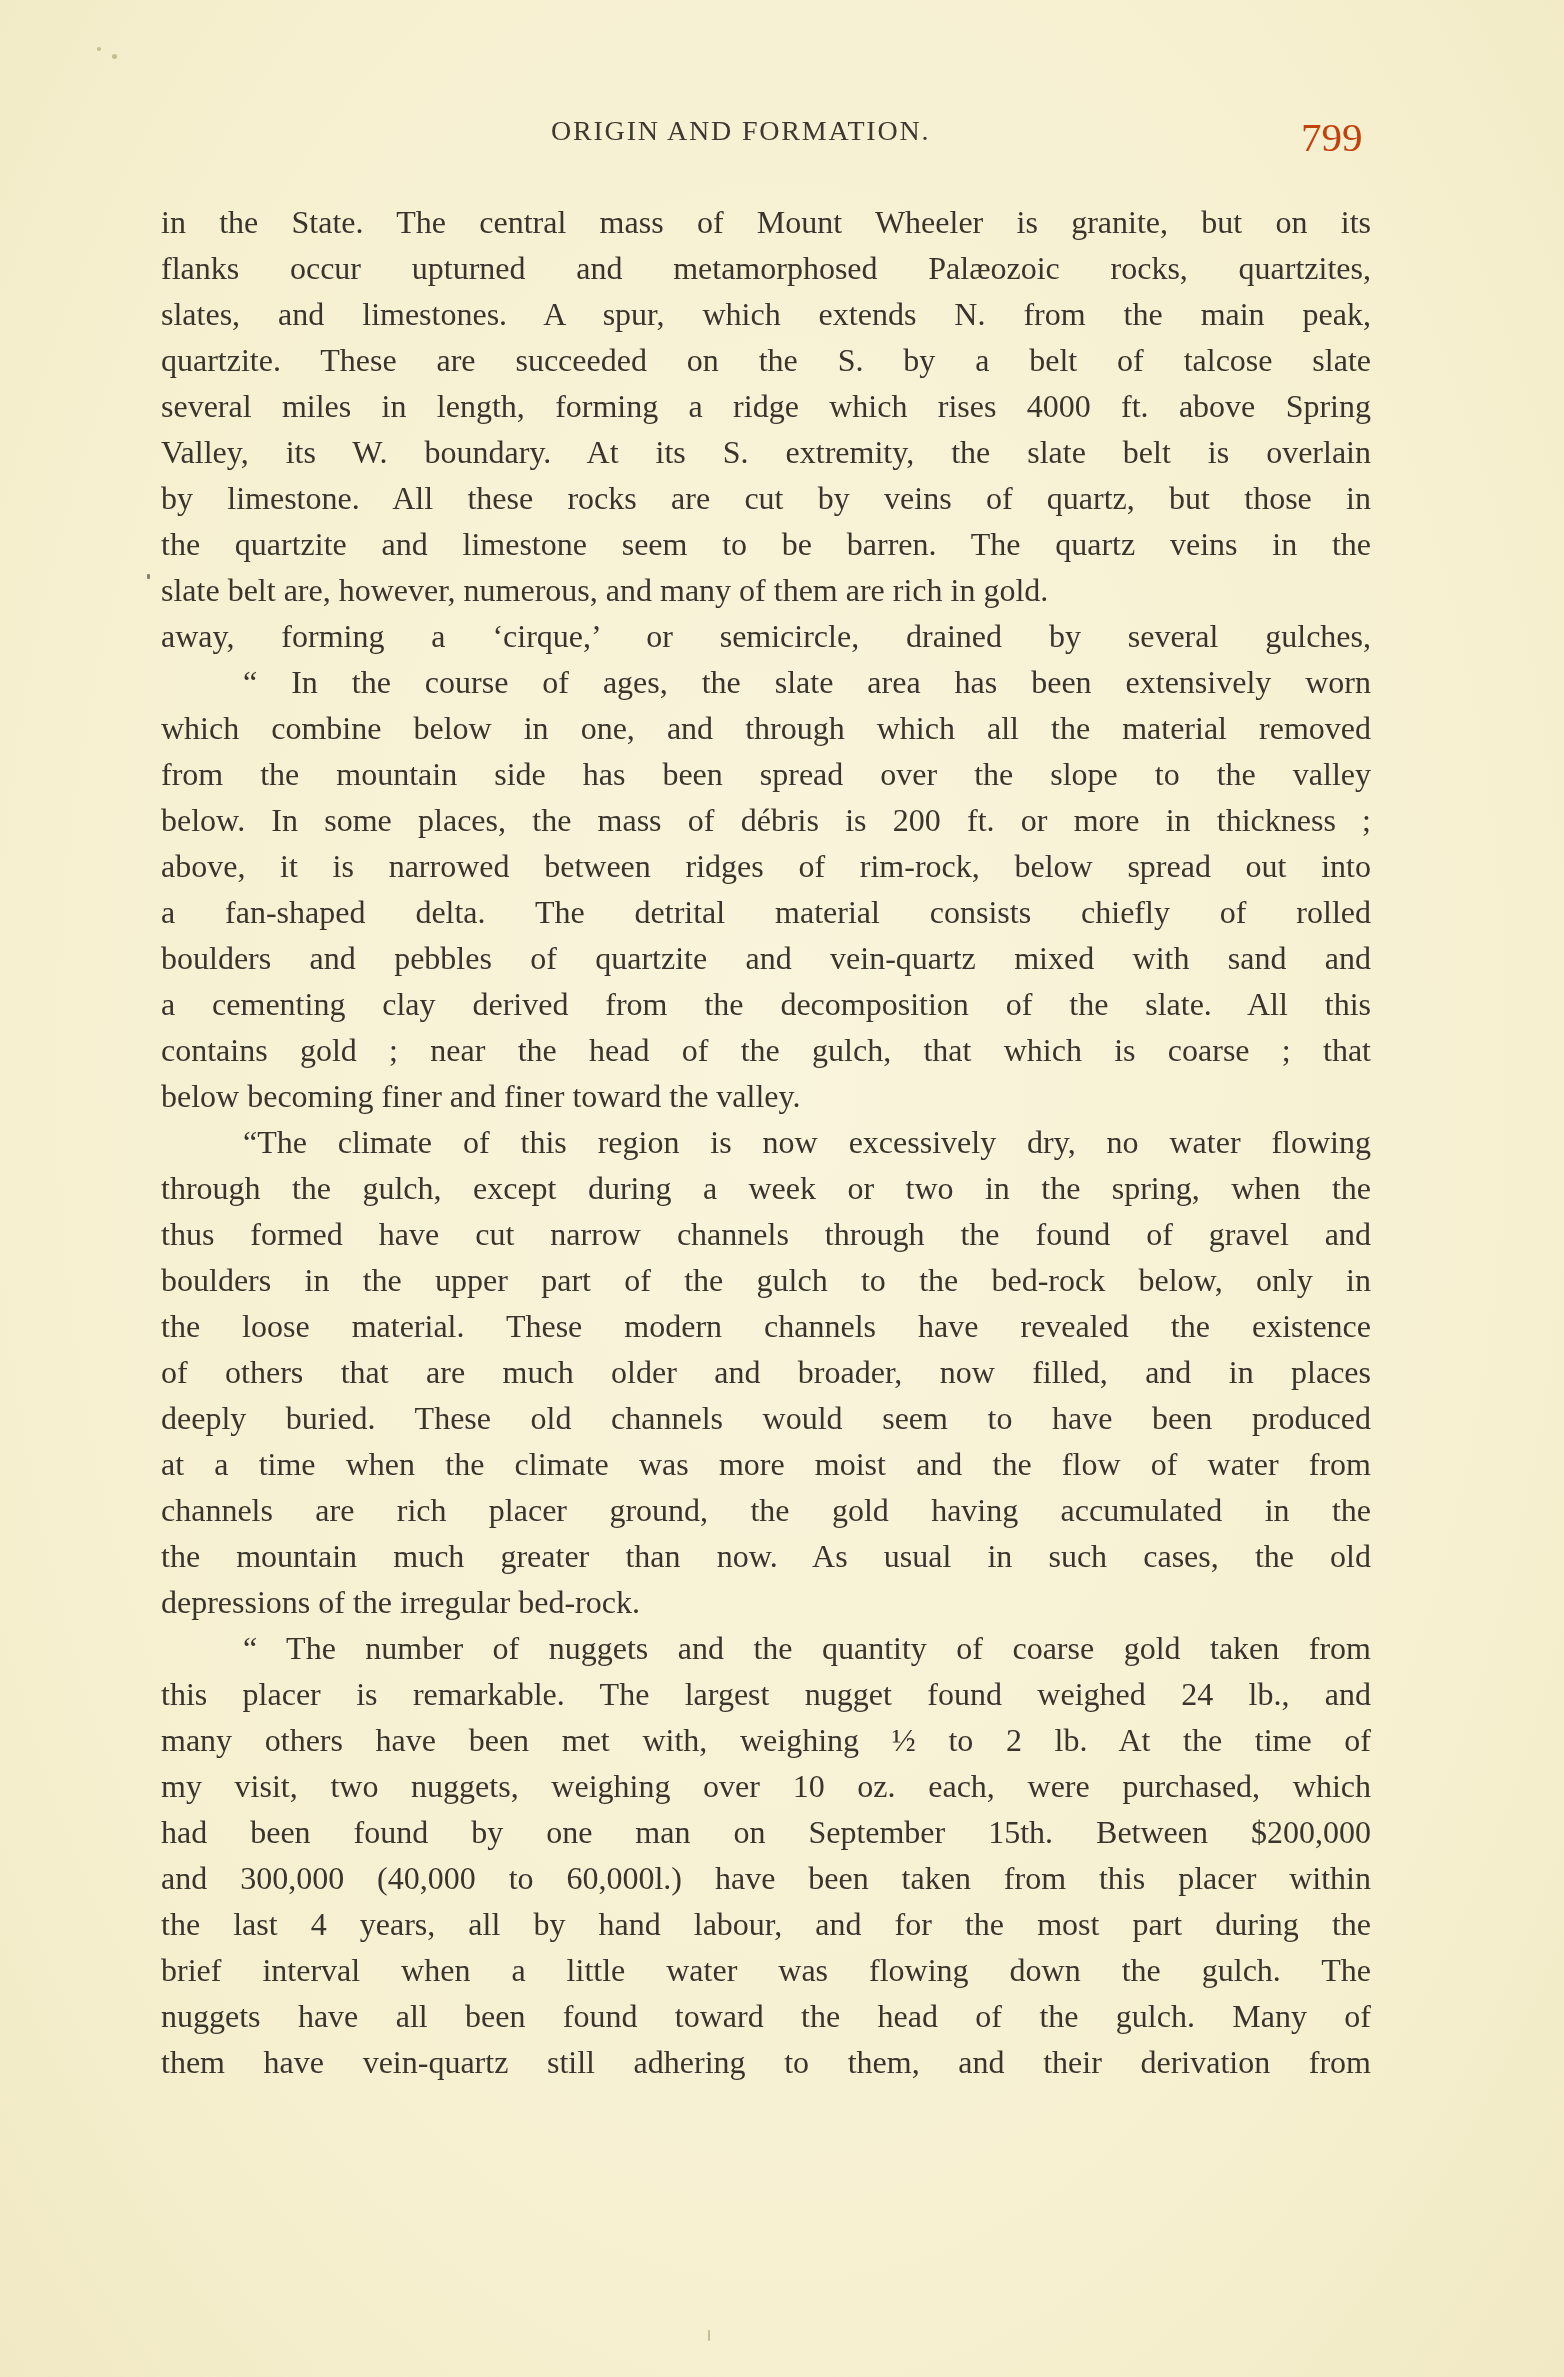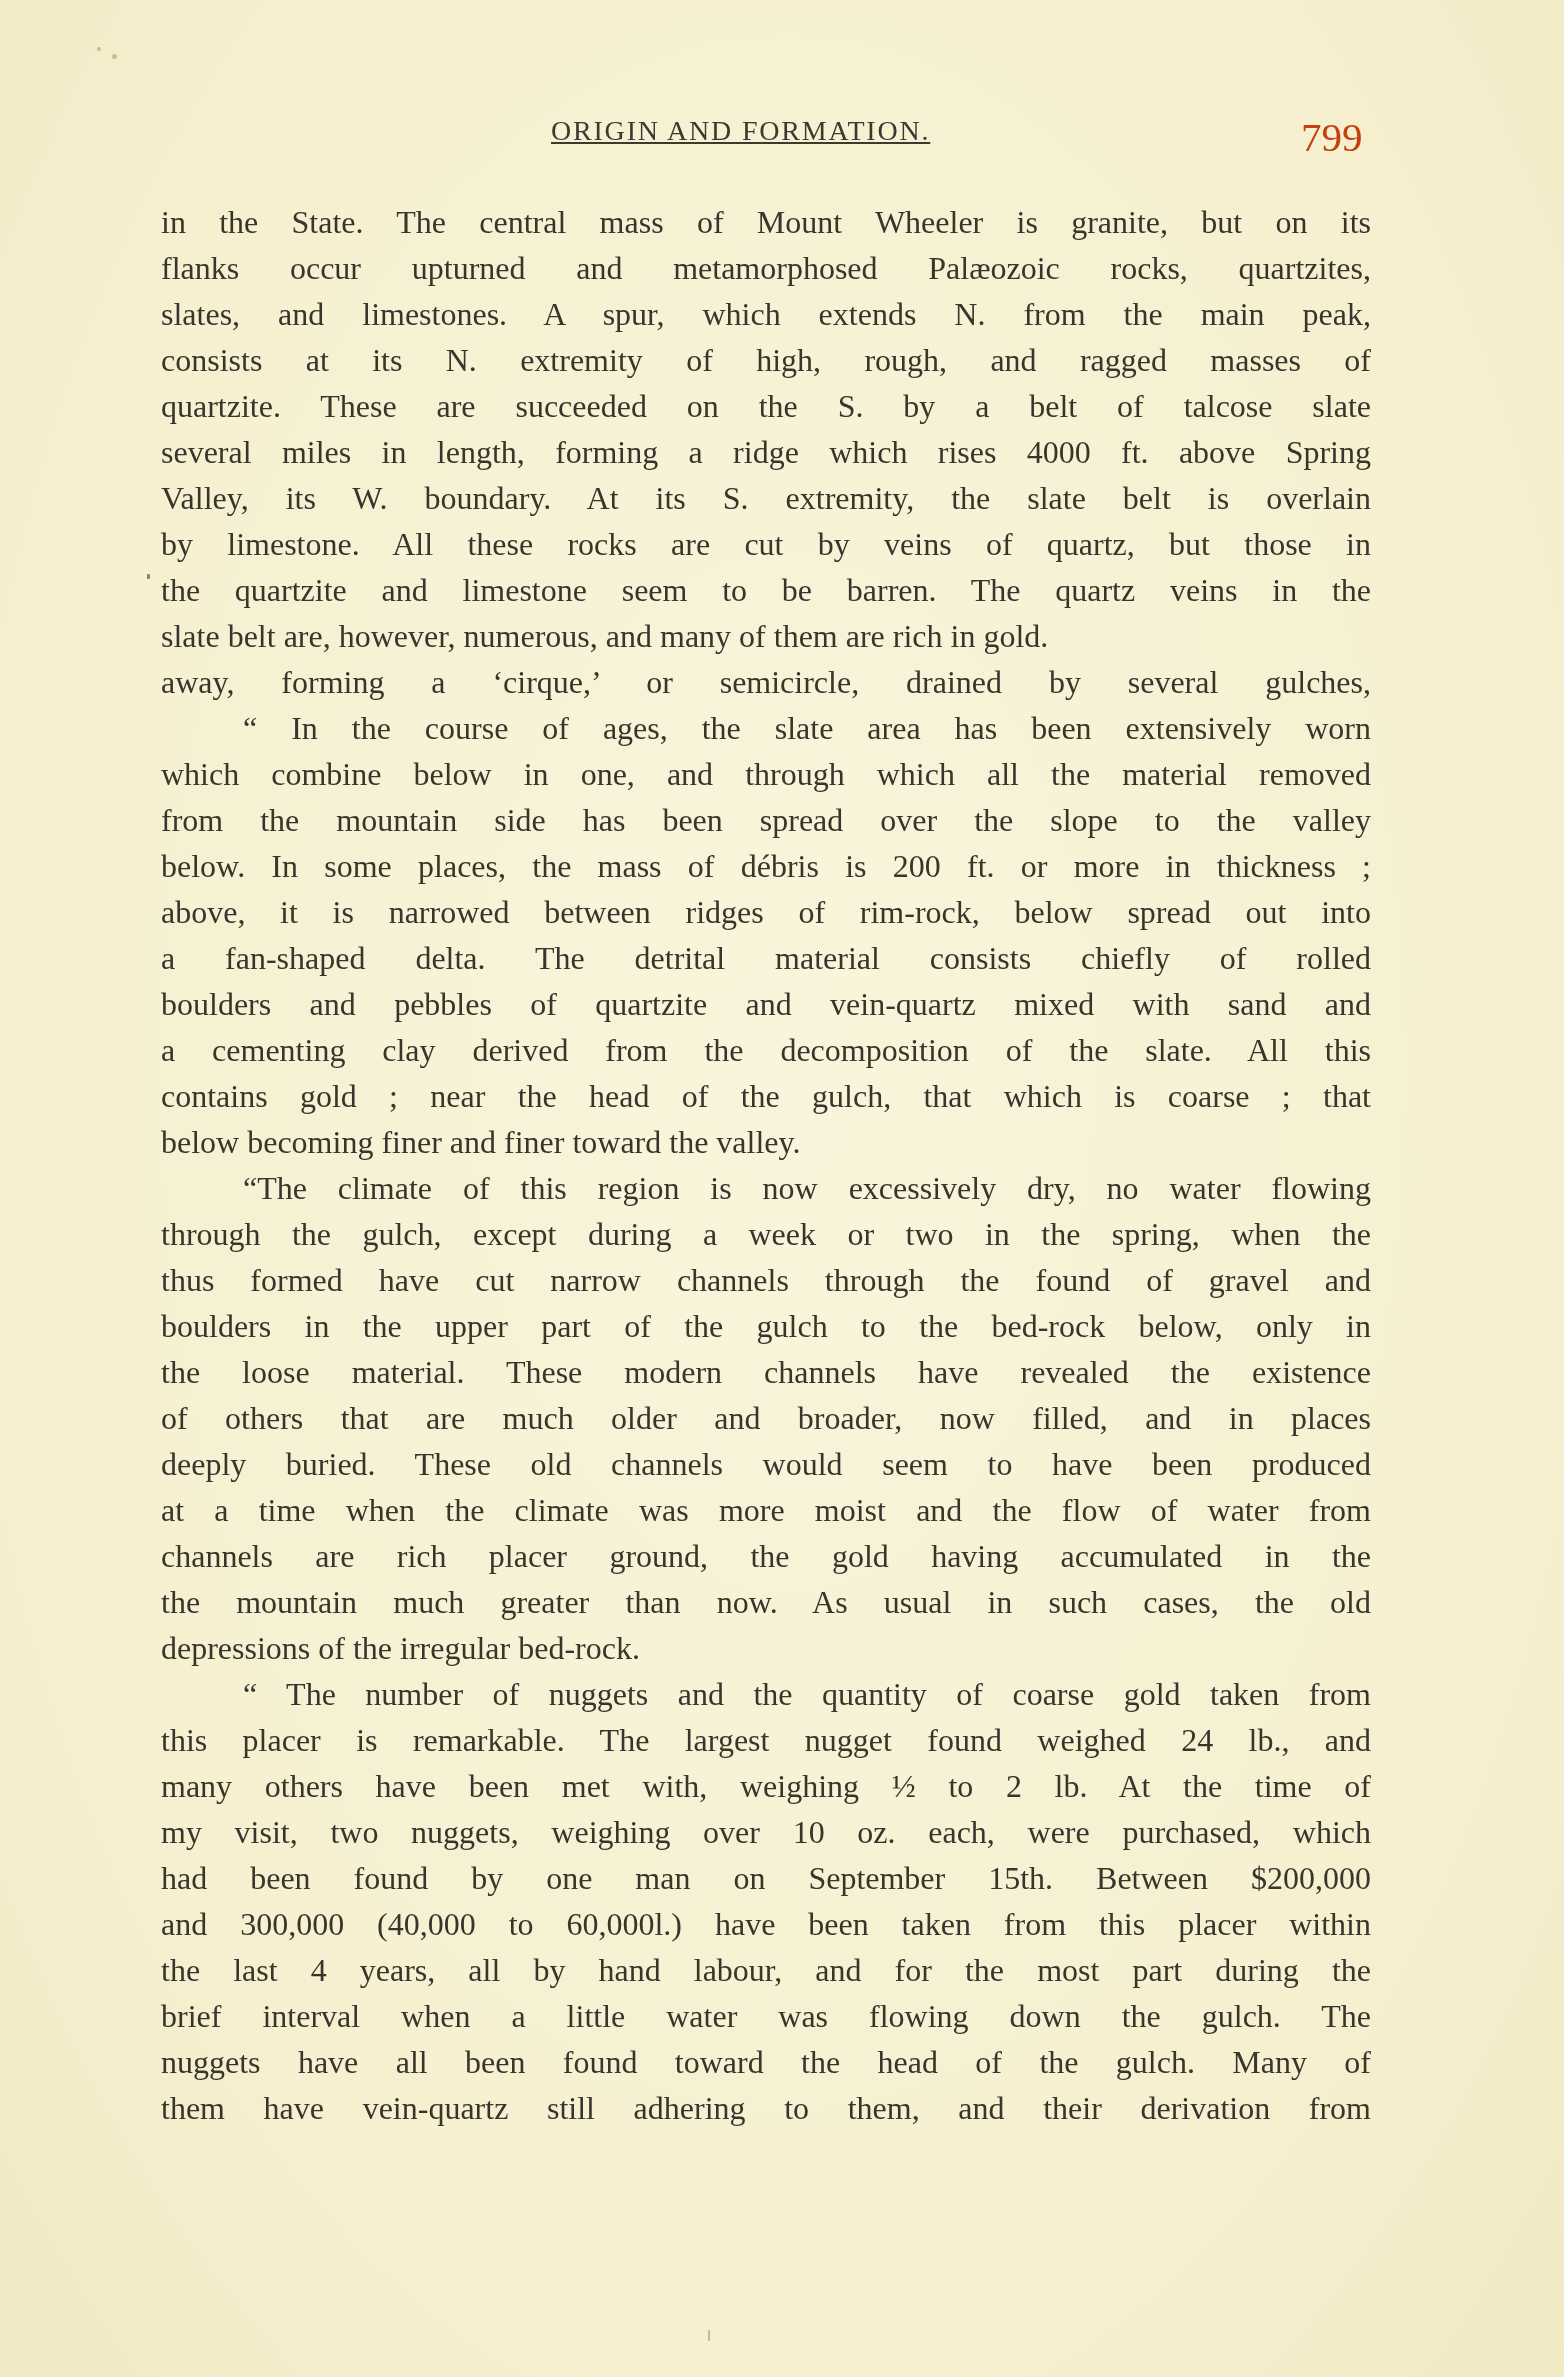--- a/index.html
+++ b/index.html
@@ -6,21 +6,21 @@
   body {
     width:1565px; height:2377px; overflow:hidden;
     background: #f7f2d4;
     background-image: radial-gradient(ellipse at 50% 45%, #f9f5dc 0%, #f6f0d0 70%, #f1e9c4 100%);
     position:relative;
     color:#39342c;
     font-family:"Liberation Serif","DejaVu Serif",serif;
   }
   .running-head {
     position:absolute; top:115px; left:551px;
-    font-size:28px; letter-spacing:1.8px; color:#3d3830;text-decoration:underline;
+    font-size:28px; letter-spacing:1.8px; color:#3d3830;
   }
   .page-number {
     position:absolute; top:113px; left:1301px;
     font-size:41px; color:#c2410c;text-align:center;
   }
   .body-text {
     position:absolute; left:161px; top:199px; width:1210px;
     font-size:32px; line-height:46px;
   }
   .line {
@@ -44,21 +44,20 @@
   <div class="page-number">799</div>
 
   <div class="margin-mark"></div>
 
   <div class="body-text">
 
     <div>
       <span class="line">in the State.  The central mass of Mount Wheeler is granite, but on its</span>
       <span class="line">flanks occur upturned and metamorphosed Palæozoic rocks, quartzites,</span>
       <span class="line">slates, and limestones.  A spur, which extends N. from the main peak,</span>
-      <span class="line">consists at its N. extremity of high, rough, and ragged masses of</span>
       <span class="line">quartzite.  These are succeeded on the S. by a belt of talcose slate</span>
       <span class="line">several miles in length, forming a ridge which rises 4000 ft. above Spring</span>
       <span class="line">Valley, its W. boundary.  At its S. extremity, the slate belt is overlain</span>
       <span class="line">by limestone.  All these rocks are cut by veins of quartz, but those in</span>
       <span class="line">the quartzite and limestone seem to be barren.  The quartz veins in the</span>
       <span class="line last">slate belt are, however, numerous, and many of them are rich in gold.</span>
     </div>
 
     <div>
       <span class="line">away, forming a ‘cirque,’ or semicircle, drained by several gulches,</span>

